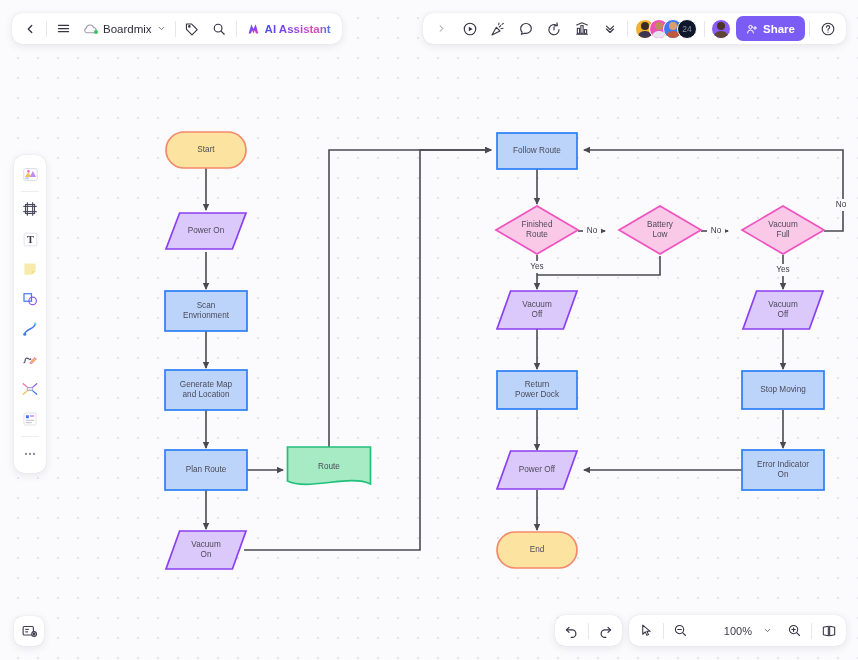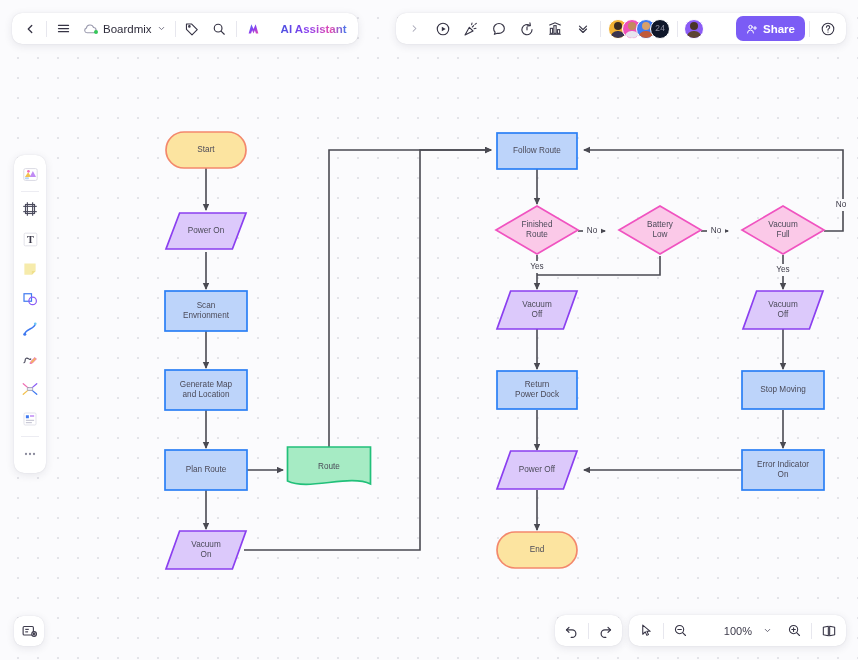--- a/index.html
+++ b/index.html
@@ -39,21 +39,21 @@
     padding: 0 4px;
   }
   .tb-sep { width: 1px; height: 16px; background: #e7e7ee; margin: 0 3px; }
   #doc-chip { gap: 5px; font-size: 11.5px; color: #2e2c3b; padding: 0 6px; }
   .cloud-ic { position: relative; width: 15px; height: 12px; }
   .cloud-ic::after {
     content:""; position:absolute; right:0px; bottom:1px;
     width:4px;height:4px;border-radius:50%;background:#35c759;
   }
   #ai-chip {
-    gap: 21px; font-size: 11.5px; font-weight: 600; padding: 0 7px;
+    gap: 5px; font-size: 11.5px; font-weight: 600; padding: 0 7px;
     height: 25px; border-radius: 6px;
   }
   #ai-chip .ai-text {
     background: linear-gradient(90deg,#4a4fe0 0%,#8b3ff0 40%,#e24bb0 75%,#3f79f0 100%);
     -webkit-background-clip: text; background-clip: text; color: transparent;
   }
 
   
   #topbar-right {
     position: absolute; right: 12px; top: 13px; height: 31px;
@@ -66,28 +66,27 @@
     position: relative; overflow: hidden; flex: none;
   }
   .av:first-child { margin-left: 0; }
   .av .head { position:absolute; left:50%; top:2.5px; transform:translateX(-50%);
               width:8px; height:8px; border-radius:50%; background:#3b2b22; }
   .av .body { position:absolute; left:50%; bottom:-3px; transform:translateX(-50%);
               width:15px; height:10px; border-radius:7px 7px 0 0; background:#2f2b3a; }
   .av-count {
     width: 20px; height: 20px; border-radius: 50%; background: #0f172a;
     color:#8d8da0; font-size:8.5px; display:flex;align-items:center;justify-content:center;
-    margin-left:-6px; border:1.5px solid #fff; position:relative; z-index:1;font-family:Liberation Mono, monospace;
+    margin-left:-6px; border:1.5px solid #fff; position:relative; z-index:1;
   }
   #share-btn {
     background: #7b5cf5; color: #fff; font-size: 11.5px; font-weight: 600;
     height: 25px; border-radius: 7px; padding: 0 10px; gap: 5px;
     display:flex; align-items:center; cursor:pointer; border:none;
     font-family: "Liberation Sans", sans-serif;
-    margin-left: 27px;
   }
 
   
   #tool-rail {
     position: absolute; left: 14px; top: 155px; width: 32px;
     background:#fff; border-radius: 10px; padding: 4px 0;
     box-shadow: 0 2px 8px rgba(40,40,70,.10), 0 0 1px rgba(40,40,70,.16);
     display:flex; flex-direction:column; align-items:center; z-index:20;
   }
   .rail-btn {

